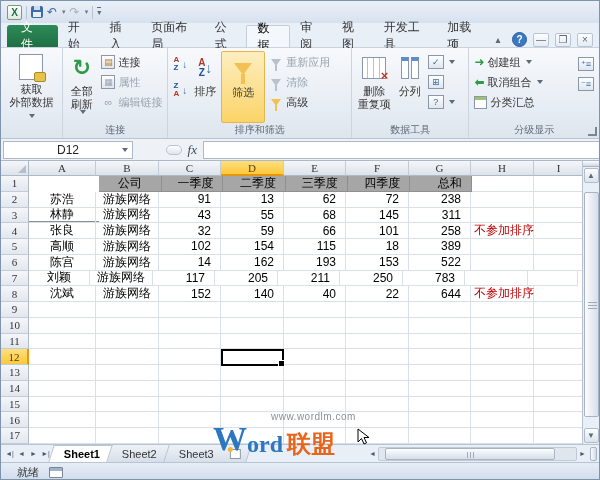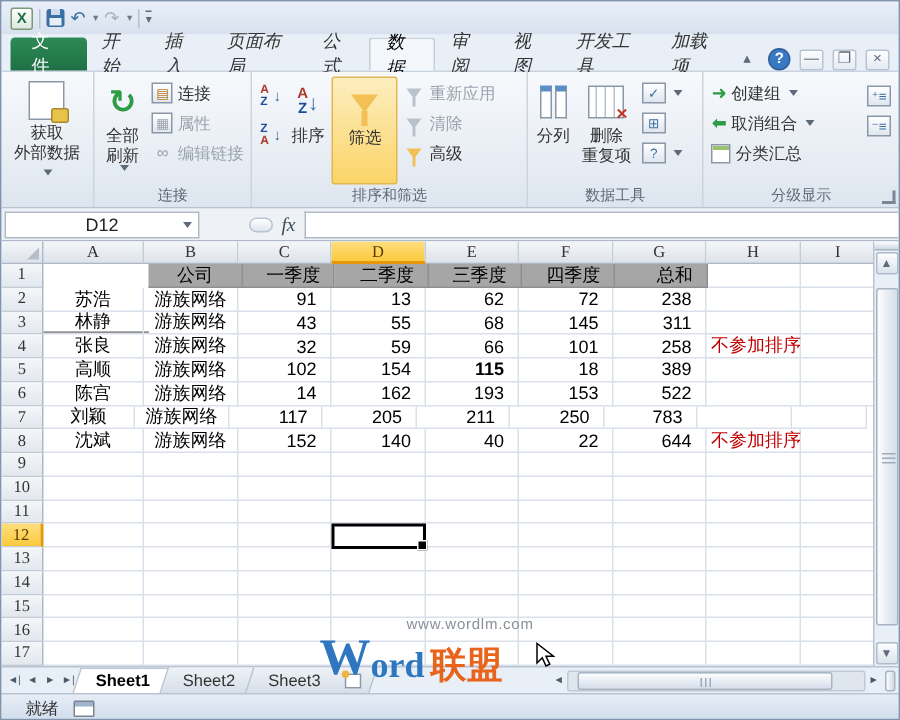--- a/index.html
+++ b/index.html
@@ -170,21 +170,21 @@
       <span class="qdrop">▾</span>
       <span class="qbtn dis">↷</span>
       <span class="qdrop">▾</span>
       <div class="qsep"></div>
       <span class="qmenu">▾</span>
     </div>
   </div>
 
   <div class="tabrow">
     <div class="ftab">文件</div>
-    <div style="display:flex;align-items:flex-end;font-style:italic;">
+    <div style="display:flex;align-items:flex-end;">
         <div class="rtab">开始</div>
         <div class="rtab">插入</div>
         <div class="rtab">页面布局</div>
         <div class="rtab">公式</div>
         <div class="rtab active">数据</div>
         <div class="rtab">审阅</div>
         <div class="rtab">视图</div>
         <div class="rtab">开发工具</div>
         <div class="rtab">加载项</div>
       </div>
@@ -292,33 +292,33 @@
             </span>
           <span>高级</span>
         </div>
       </div>
       <div class="glabel">排序和筛选</div>
     </div>
 
     <div class="group" style="width:118px;">
       <div class="bigbtn">
         <div class="bicon">
+            <div class="dupicon"></div>
+          </div>
+        <span>删除</span>
+        <span>重复项</span>
+      </div>
+      <div class="bigbtn">
+        <div class="bicon">
             <div class="colsicon">
               <span></span>
               <span></span>
             </div>
           </div>
         <span>分列</span>
-      </div>
-      <div class="bigbtn">
-        <div class="bicon">
-            <div class="dupicon"></div>
-          </div>
-        <span>删除</span>
-        <span>重复项</span>
       </div>
       <div class="smallcol">
         <div class="sbtn">
           <span class="micon">✓</span>
             <span class="drop"></span>
         </div>
         <div class="sbtn">
           <span class="micon">⊞</span>
         </div>
         <div class="sbtn">
@@ -432,21 +432,21 @@
           <div class="cell rt" style="width: 62px;">258</div>
           <div class="cell note" style="width: 63px;">不参加排序</div>
           <div class="cell" style="width: 50px;"></div>
         </div>
         <div class="grow">
           <div class="rhdr">5</div>
           <div class="cell ctr" style="width: 67px;">高顺</div>
           <div class="cell ctr" style="width: 63px;">游族网络</div>
           <div class="cell rt" style="width: 62px;">102</div>
           <div class="cell rt" style="width: 63px;">154</div>
-          <div class="cell rt" style="width: 62px; font-weight: bold;">115</div>
+          <div class="cell rt" style="width: 62px;">115</div>
           <div class="cell rt" style="width: 63px;">18</div>
           <div class="cell rt" style="width: 62px;">389</div>
           <div class="cell" style="width: 63px;"></div>
           <div class="cell" style="width: 50px;"></div>
         </div>
         <div class="grow">
           <div class="rhdr">6</div>
           <div class="cell ctr" style="width: 67px;">陈宫</div>
           <div class="cell ctr" style="width: 63px;">游族网络</div>
           <div class="cell rt" style="width: 62px;">14</div>

